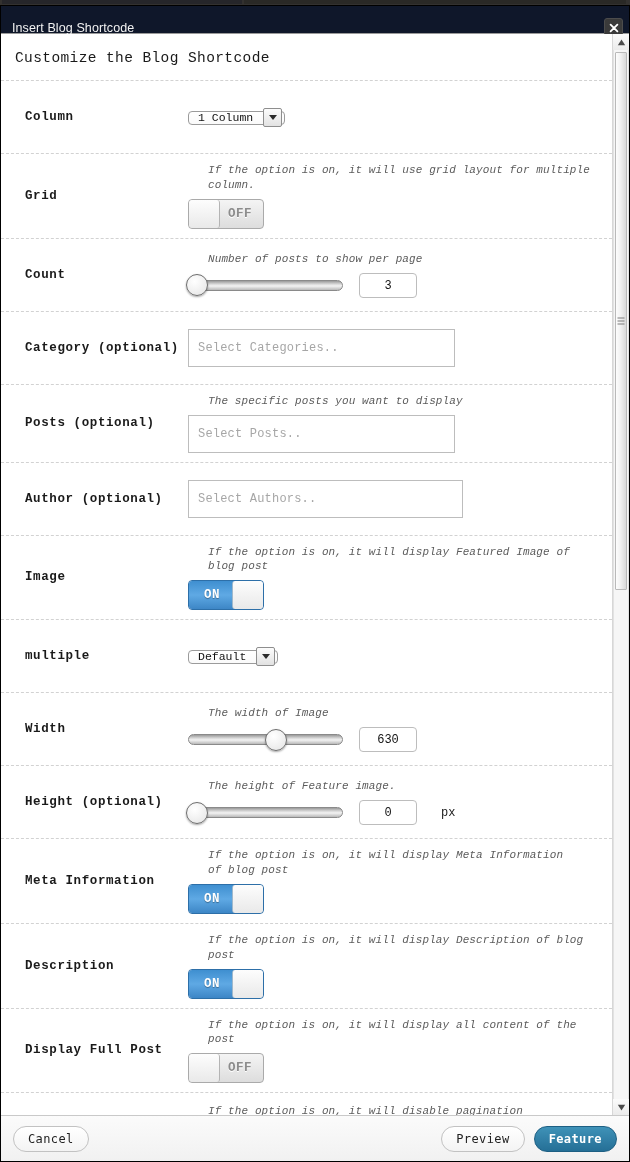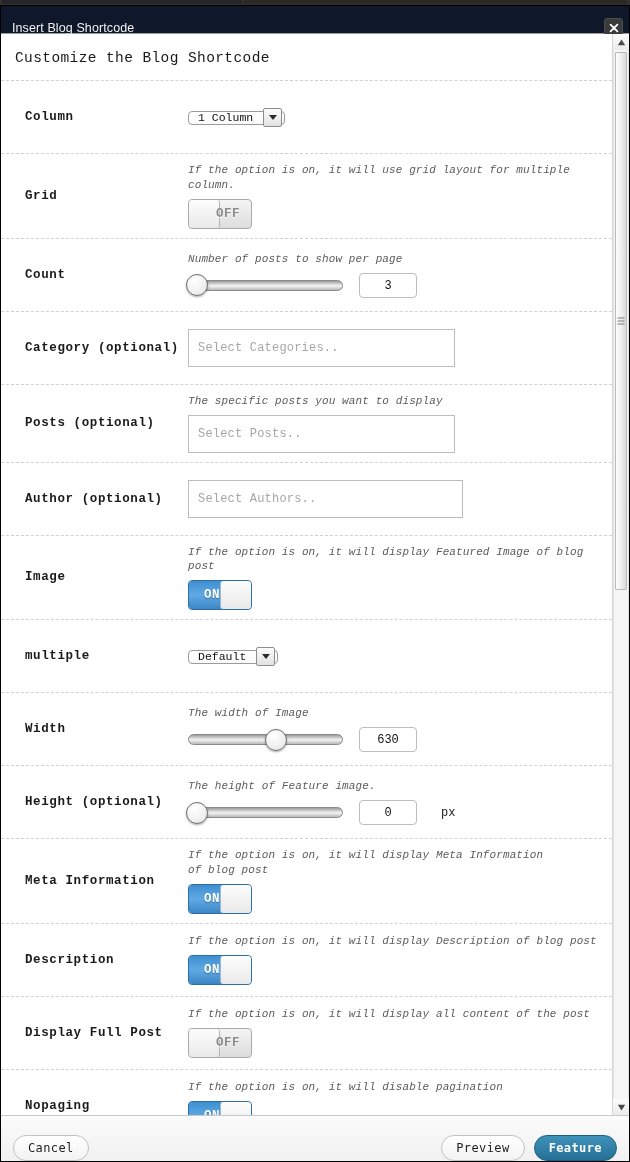--- a/index.html
+++ b/index.html
@@ -175,20 +175,21 @@
     min-width: 0;
     padding: 9px 0;
   }
   .row-desc {
     font-size: 11px;
     font-style: italic;
     color: #5b5b5b;
     margin-bottom: 6px;
     line-height: 1.35;
     letter-spacing: 0.1px;
+    margin-left: 20px;
   }
 
   
   .sel {
     display: inline-flex;
     align-items: center;
     height: 14px;
     border: 1px solid #9b9b9b;
     border-radius: 4px;
     background: linear-gradient(#ffffff, #fafafa);
@@ -211,21 +212,21 @@
   }
   .caret {
     width: 0; height: 0;
     border-left: 4px solid transparent;
     border-right: 4px solid transparent;
     border-top: 5px solid #2b2b2b;
   }
 
   
   .toggle {
-    width: 64px; height: 30px;
+    width: 76px; height: 30px;
     border-radius: 4px;
     box-sizing: border-box;
     position: relative;
     cursor: pointer;
     border: 1px solid #aaaaaa;
     overflow: hidden;
     background: linear-gradient(#f4f4f4, #dddddd);
   }
   .toggle .tg-label {
     position: absolute;
@@ -313,21 +314,21 @@
   .w-post { width: 267px; }
   .w-auth { width: 275px; }
 
   
   .footer {
     height: 46px;
     min-height: 46px;
     background: linear-gradient(#fbfbfb, #f1f1f1);
     border-top: 1px solid #c9c9c9;
     display: flex;
-    align-items: flex-end;
+    align-items: center;
     justify-content: space-between;
     padding: 0 12px;
     box-sizing: border-box;
   }
   .btn {
     border-radius: 14px;
     font-size: 12px;
     padding: 5px 14px;
     cursor: pointer;
     letter-spacing: 0.4px;

